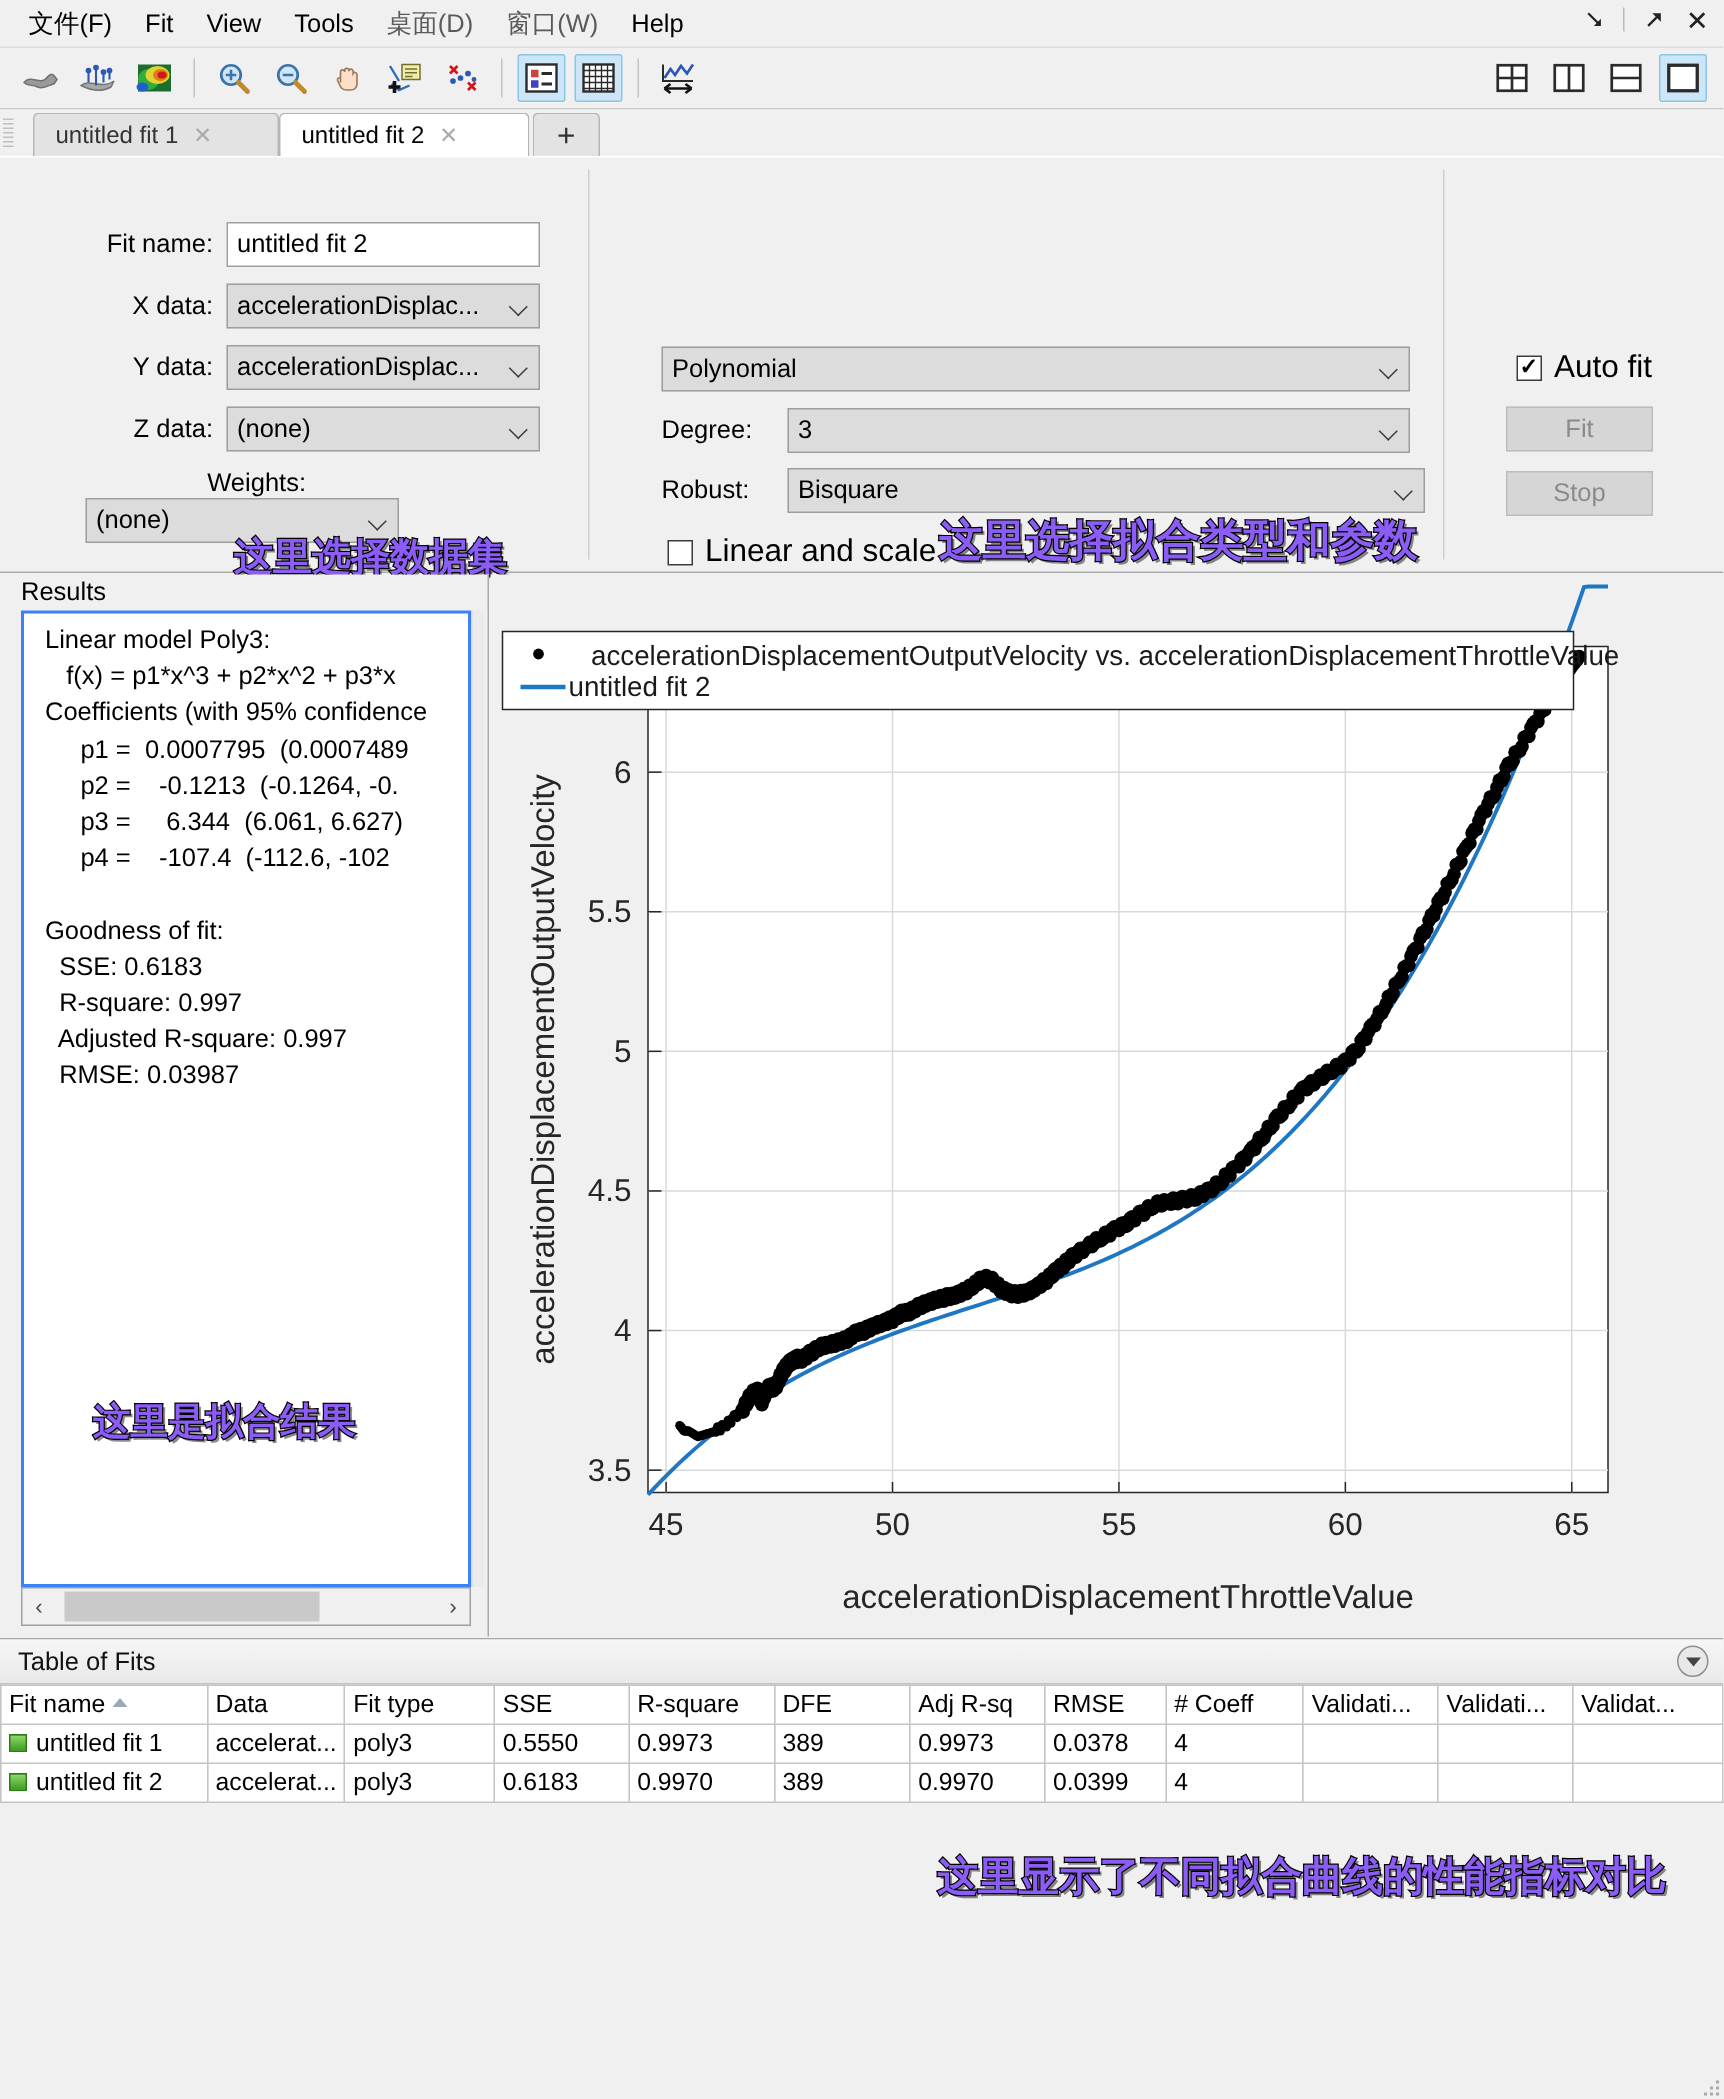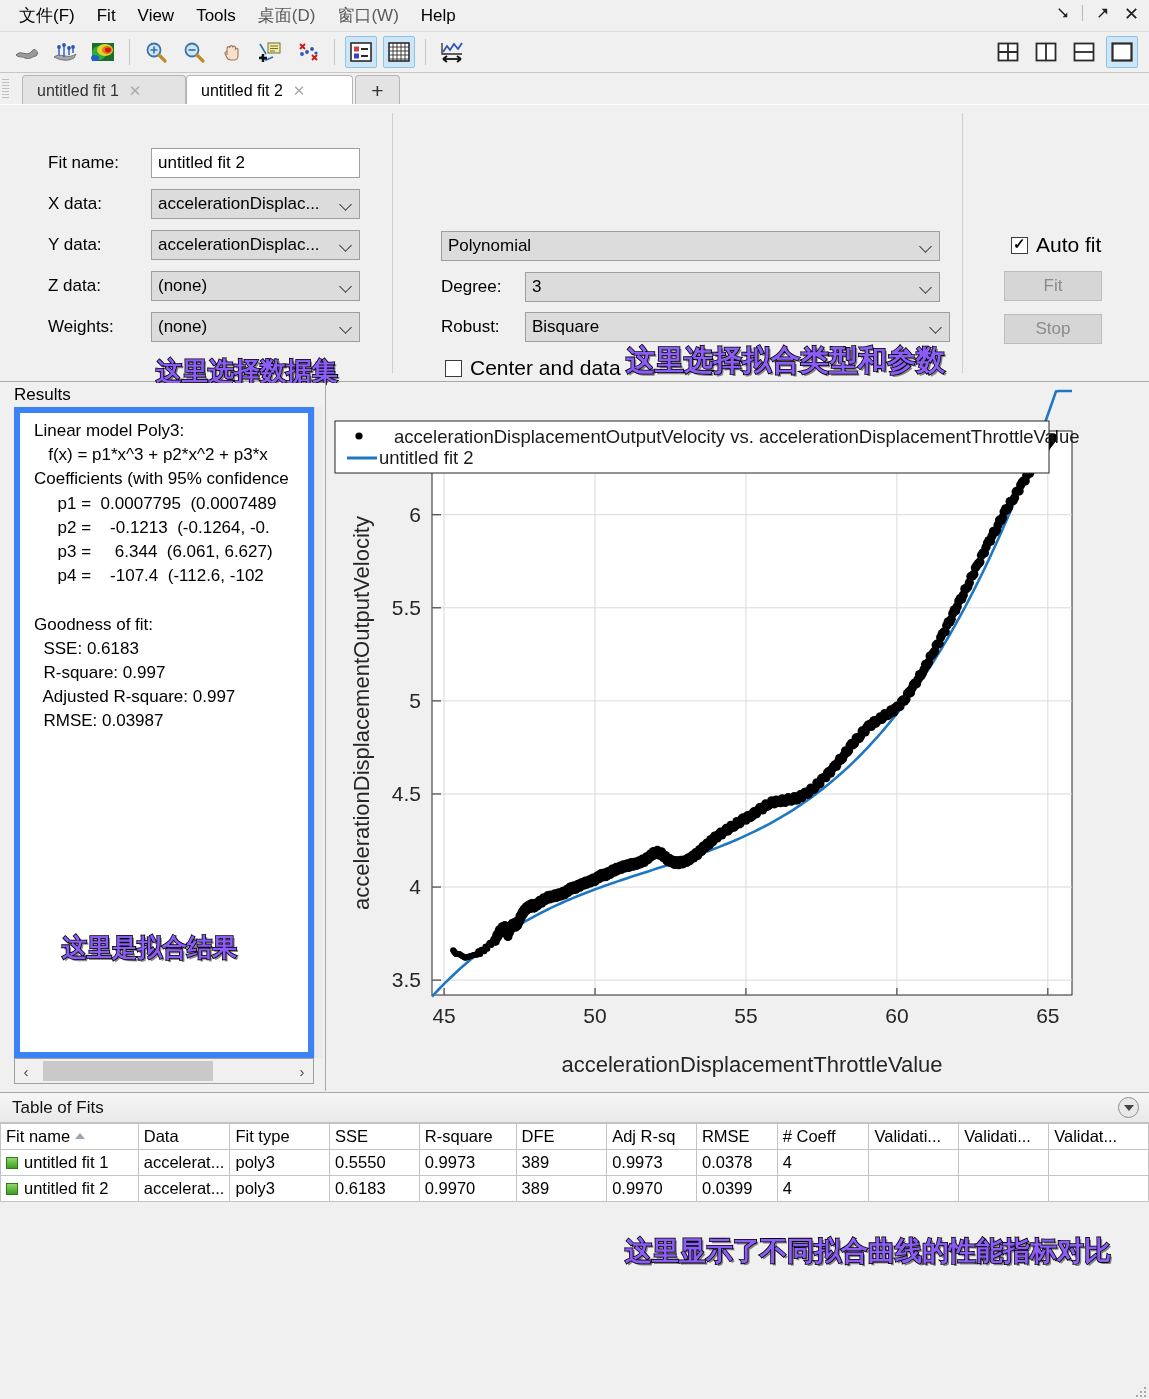--- a/index.html
+++ b/index.html
@@ -72,21 +72,21 @@
   .tab.addtab { padding: 0 14px; font-size: 21px; color: #333; }
 
   
   #fitpanel {
     position: absolute; left: 0; top: 104px; width: 1149px; height: 278px;
     background: #f0f0f0; border-top: 1px solid #ffffff; border-bottom: 1px solid #a9a9a9;
   }
   .vdiv { position: absolute; top: 8px; bottom: 8px; width: 1px; background: #cfcfcf; }
 
   .frow { position: absolute; display: flex; align-items: center; }
-  .flabel { font-size: 17px; color: #000; }
+  .flabel { font-size: 17px; color: #000; text-align: right; }
   .ftext {
     height: 30px; background: #ffffff; border: 1px solid #a0a0a0;
     font-size: 17px; color: #000; padding: 0 6px; display: flex; align-items: center;
   }
   .fcombo {
     height: 30px; background: #dcdcdc; border: 1px solid #9e9e9e;
     font-size: 17px; color: #000; padding: 0 6px; display: flex; align-items: center;
     position: relative;
   }
   .fcombo .cv { flex: 1; overflow: hidden; white-space: nowrap; }
@@ -126,21 +126,21 @@
   }
 
   
   #resultspane {
     position: absolute; left: 0; top: 383px; width: 326px; height: 708px;
     background: #f0f0f0; border-right: 1px solid #a9a9a9;
   }
   #results-title { position:absolute; left:14px; top:2px; font-size:17px; color:#000;}
   #results-box {
     position: absolute; left: 14px; top: 24px; width: 300px; height: 651px;
-    background: #fff; border: 6px solid #3b82f6;
+    background: #fff; border: 2px solid #3b82f6;
     overflow: hidden;
   }
   #results-text {
     font-size: 17px; color: #000; line-height: 24.2px;
     padding: 6px 0 0 14px; white-space: pre;
   }
   #results-hscroll {
     position: absolute; left: 14px; top: 675px; width: 300px; height: 26px;
     background: #f0f0f0; border: 1px solid #a0a0a0;
     display: flex; align-items: center; justify-content: space-between;
@@ -415,21 +415,21 @@
   </div>
 
   <div class="frow" style="left:48px; top:166px;">
     <div class="flabel" style="width:94px;">Z data:</div>
     <div class="fcombo" style="width:209px; margin-left:9px;">
       <span class="cv">(none)</span>
       <span class="chev"></span>
     </div>
   </div>
 
-  <div class="frow" style="left:48px; top:207px;">
+  <div class="frow" style="left:48px; top:207px;flex-direction:column;">
     <div class="flabel" style="width:94px;">Weights:</div>
     <div class="fcombo" style="width:209px; margin-left:9px;">
       <span class="cv">(none)</span>
       <span class="chev"></span>
     </div>
   </div>
 
   <div class="cn-note" style="left:156px; top:249px; font-size:26px;">这里选择数据集</div>
 
   <div class="fcombo" style="position:absolute; left:441px; top:126px; width:499px;">
@@ -448,21 +448,21 @@
   <div class="frow" style="left:441px; top:207px;">
     <div class="flabel" style="width:74px; text-align:left;">Robust:</div>
     <div class="fcombo" style="width:425px; margin-left:10px;">
       <span class="cv">Bisquare</span>
       <span class="chev"></span>
     </div>
   </div>
 
   <div class="cbx" style="position:absolute; left:445px; top:251px;">
     <span class="cbox"></span>
-    <span>Center and data</span>
+    <span>Linear and scale</span>
   </div>
 
   <div class="btn" style="position:absolute; left:800px; top:283px; width:140px; height:30px;">Fit Options...</div>
 
   <div class="cn-note" style="left:626px; top:236px; font-size:29px;">这里选择拟合类型和参数</div>
 
   <div class="cbx" style="position:absolute; left:1011px; top:128px;">
     <span class="cbox checked"></span>
     <span>Auto fit</span>
   </div>

